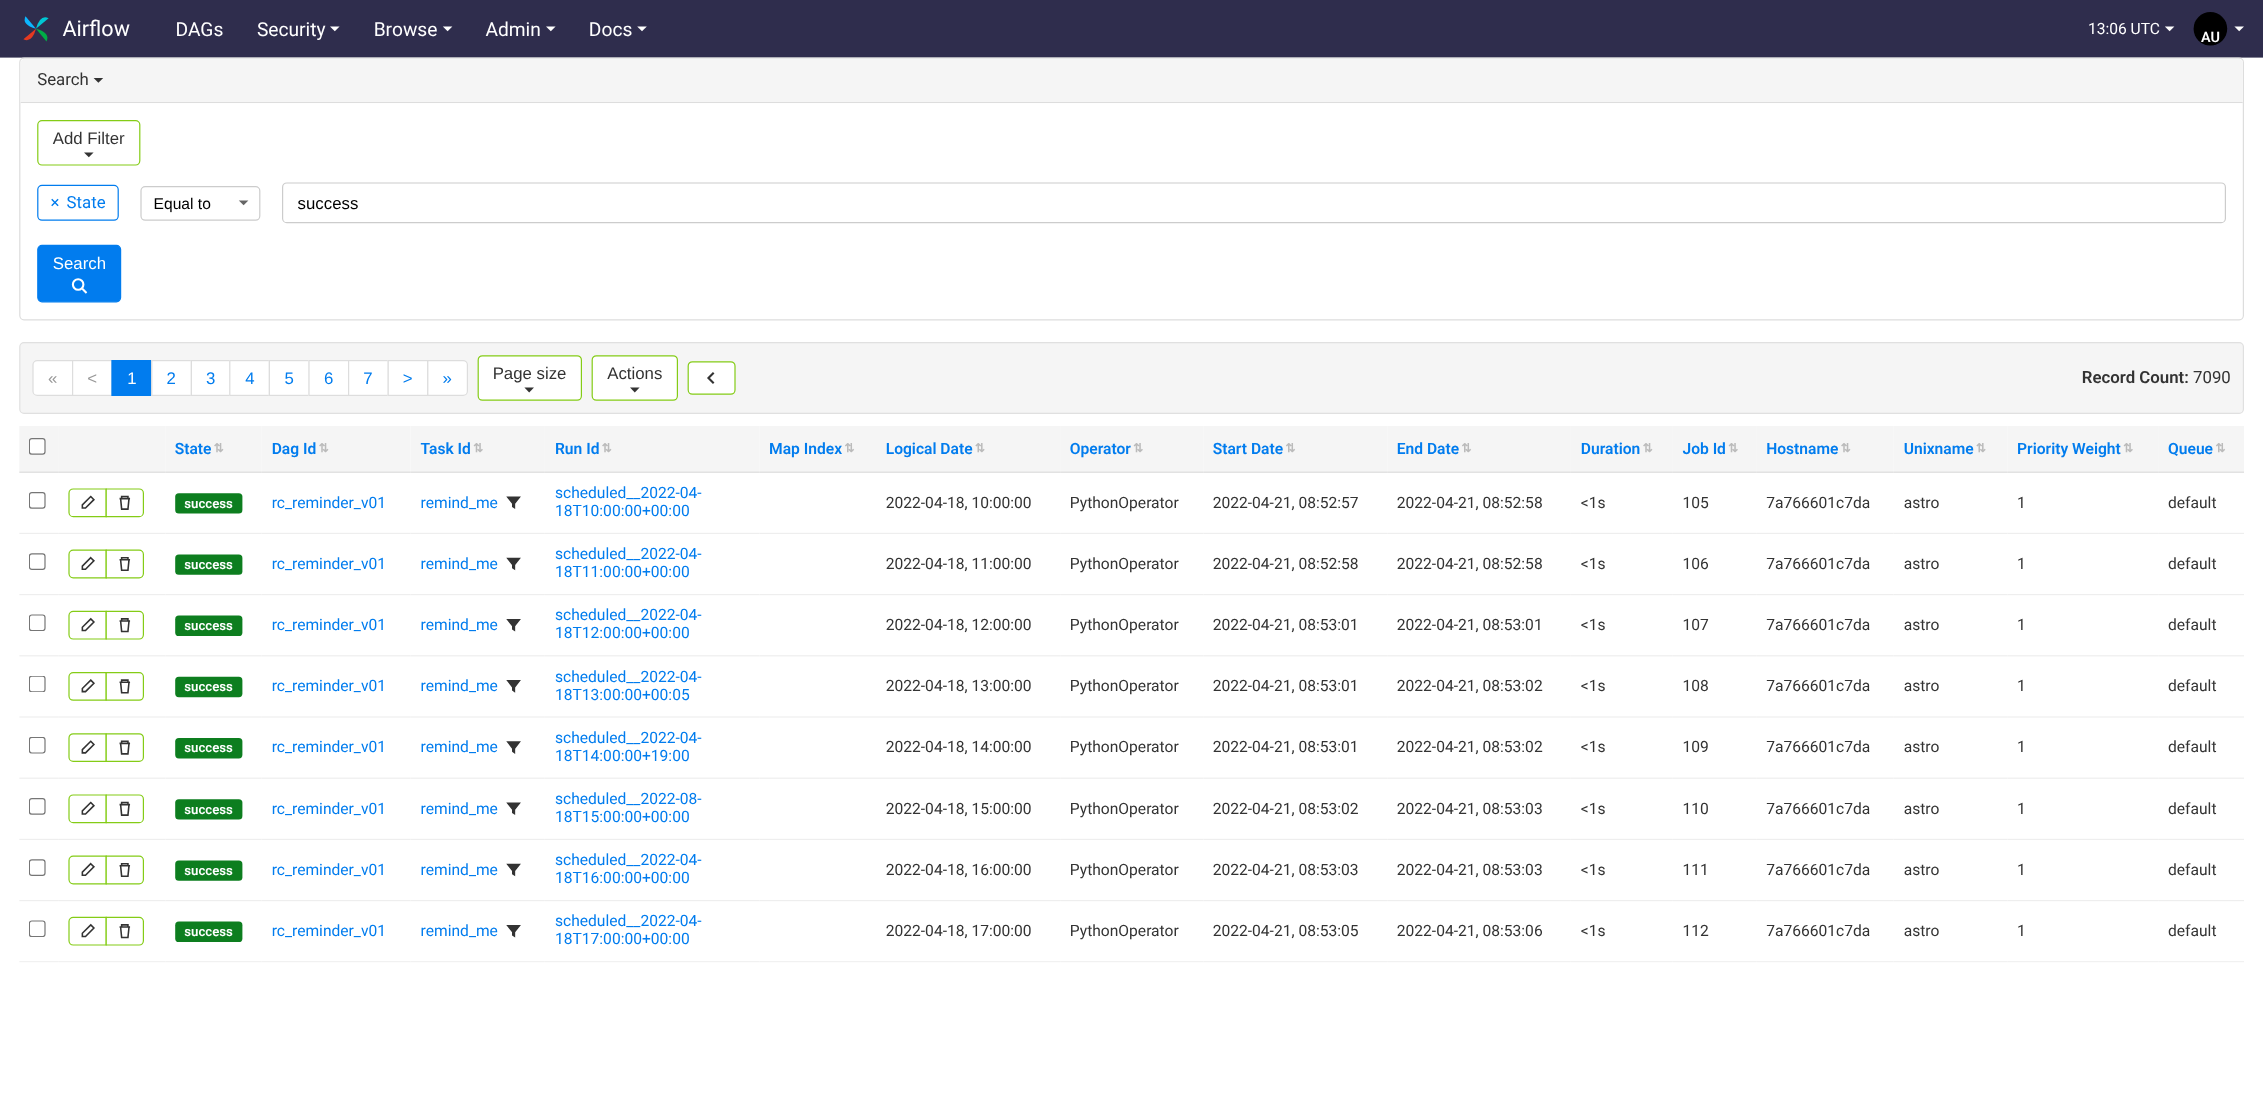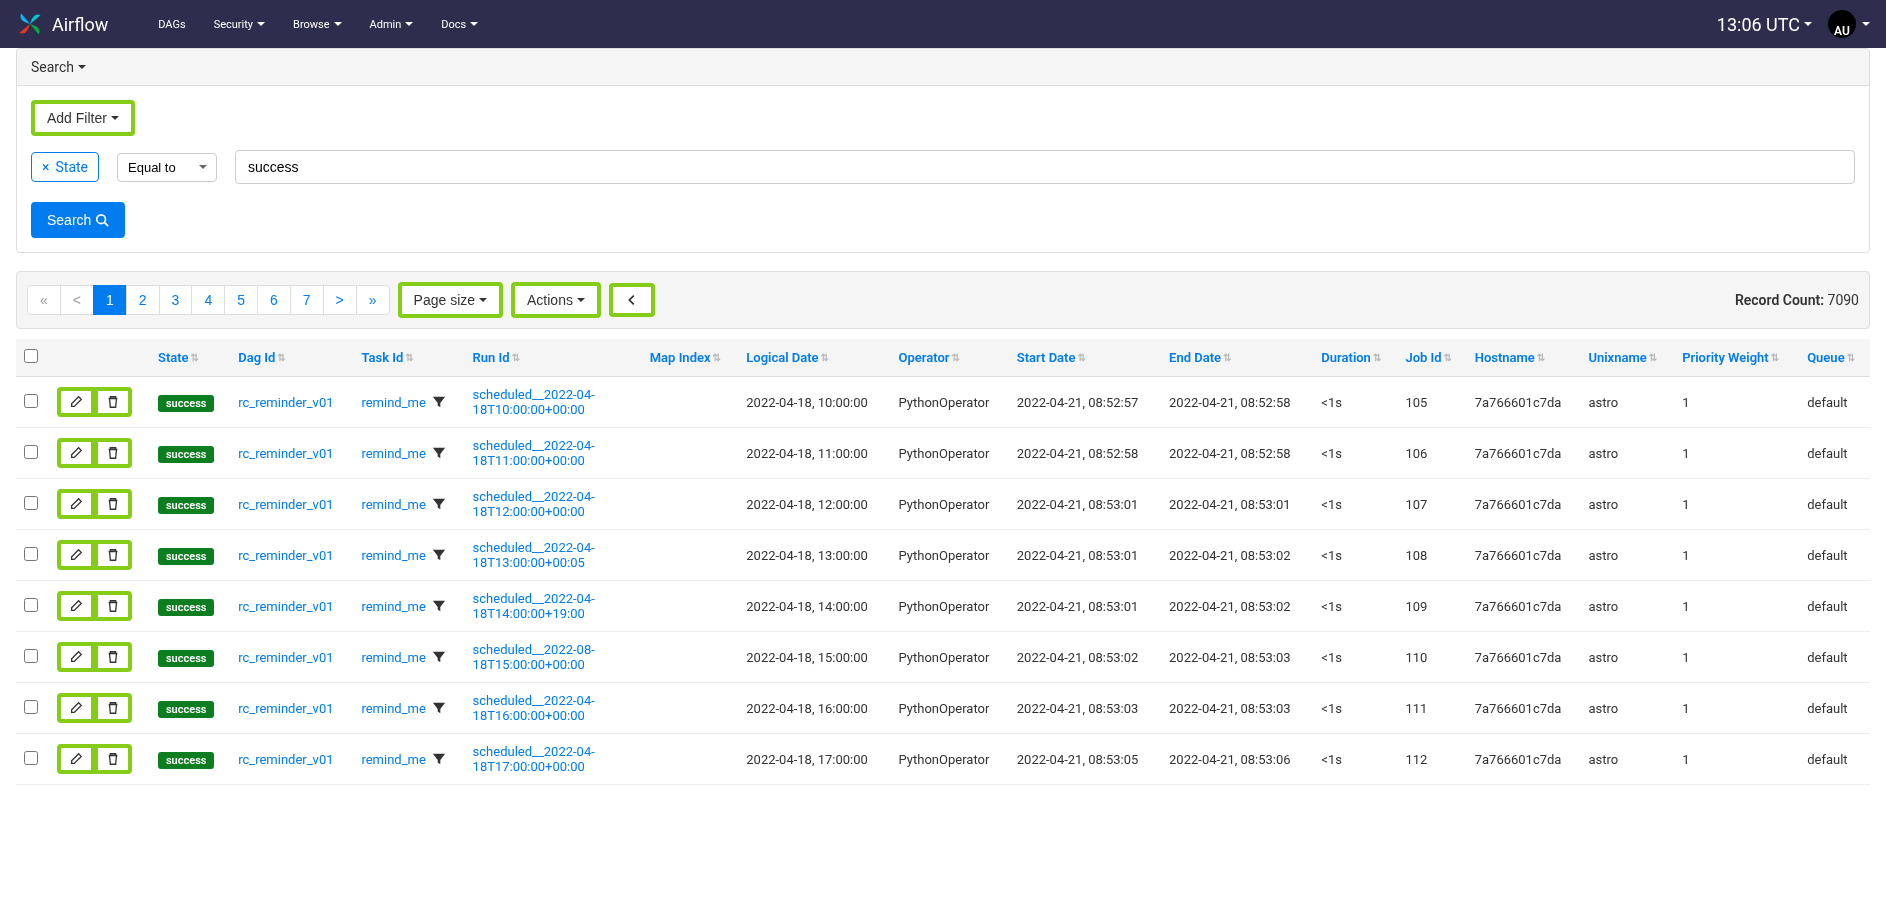--- a/index.html
+++ b/index.html
@@ -1,39 +1,39 @@
 <!DOCTYPE html>
 <html><head>
 <meta charset="utf-8">
 <style>
 * { box-sizing: border-box; margin: 0; padding: 0; }
 body { font-family: -apple-system, BlinkMacSystemFont, "Segoe UI", Roboto, "Helvetica Neue", Arial, sans-serif; font-size: 14px; color: #333; background: #fff; }
 
 
 .navbar { background: #2f2d4d; height: 48px; display: flex; align-items: center; padding: 0 16px; color: #fff; }
-.navbar-brand { display: flex; align-items: center; gap: 8px; margin-right: 36px; font-size: 18px; font-weight: 400; }
+.navbar-brand { display: flex; align-items: center; gap: 8px; margin-right: 24px; font-size: 18px; font-weight: 400; }
 .pinwheel { width: 28px; height: 28px; }
 .nav-items { display: flex; gap: 0; }
-.nav-item { padding: 14px 14px; color: #fff; font-size: 11px; cursor: pointer; display: flex; align-items: center; gap: 4px; }
+.nav-item { padding: 14px 14px; color: #fff; font-size: 16px; cursor: pointer; display: flex; align-items: center; gap: 4px; }
 .navbar-right { margin-left: auto; display: flex; align-items: center; gap: 16px; }
-.clock { font-size: 18px; display: flex; align-items: center; gap: 4px; }
+.clock { font-size: 13px; display: flex; align-items: center; gap: 4px; }
 .user-badge { background: #000; color: #fff; width: 28px; height: 28px; border-radius: 50%; display: flex; align-items: flex-end; justify-content: center; font-size: 12px; font-weight: 600; }
 .caret-down { width: 0; height: 0; border-left: 4px solid transparent; border-right: 4px solid transparent; border-top: 4px solid currentColor; display: inline-block; }
 
 
 .page { padding: 0 16px 16px; }
 .page-header { background: #e6e6e6; padding: 14px 16px; font-size: 20px; font-weight: 500; color: #333; margin: 0 -16px 16px; border-bottom: 1px solid #ddd; }
 
 
 .panel { border: 1px solid #ddd; border-radius: 4px; margin-bottom: 18px; }
 .panel-heading { background: #f5f5f5; padding: 10px 14px; border-bottom: 1px solid #ddd; border-radius: 4px 4px 0 0; display: flex; align-items: center; gap: 4px; cursor: pointer; }
 .panel-body { padding: 14px; }
 
 
-.btn { display: inline-flex; align-items: center; gap: 4px; padding: 6px 12px; font-size: 14px; border: 4px solid #84cc16; background: #fff; border-radius: 4px; cursor: pointer; color: #333; }
+.btn { display: inline-flex; align-items: center; gap: 4px; padding: 6px 12px; font-size: 14px; border: 1px solid #84cc16; background: #fff; border-radius: 4px; cursor: pointer; color: #333; flex-direction: column; }
 .btn-primary { background: #017cee; border-color: #017cee; color: #fff; }
 .btn-sm { padding: 4px 8px; font-size: 12px; }
 .btn-icon { width: 14px; height: 14px; }
 
 
 .filter-row { display: flex; align-items: center; gap: 18px; margin: 14px 0 18px; }
 .tag-state { border: 1px solid #017cee; color: #017cee; padding: 6px 10px; border-radius: 4px; display: inline-flex; align-items: center; gap: 6px; font-size: 14px; }
 .tag-state .x { cursor: pointer; }
 .select-wrap { position: relative; }
 .select-wrap select { appearance: none; border: 1px solid #ccc; border-radius: 4px; padding: 6px 40px 6px 10px; font-size: 13px; background: #fff; min-width: 90px; }

